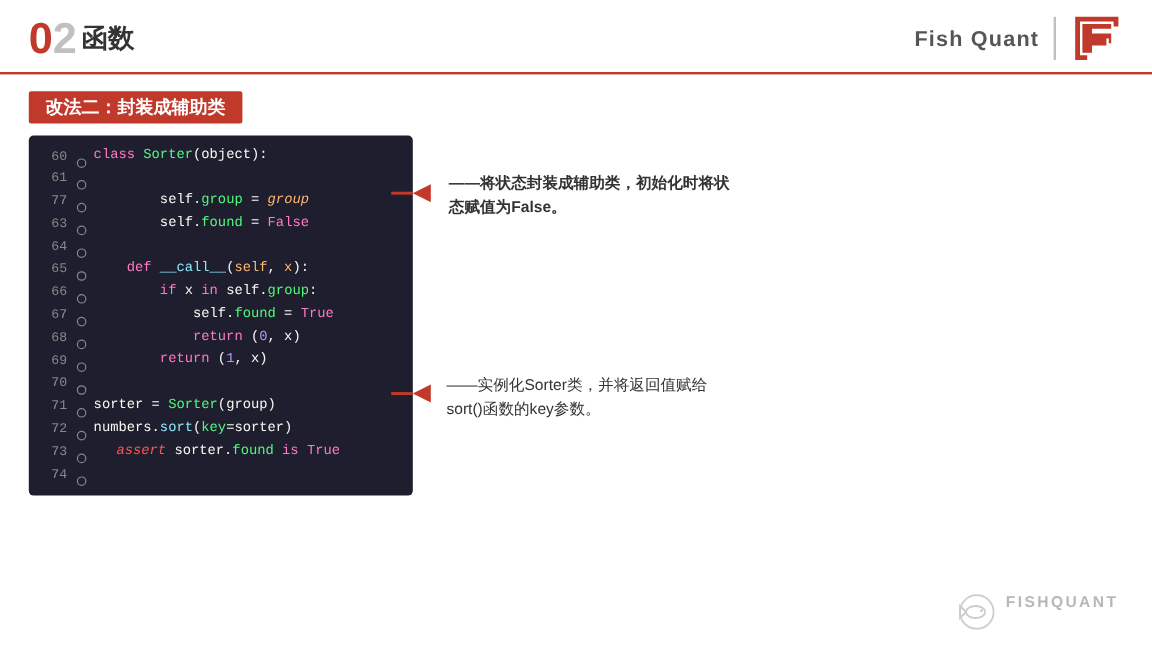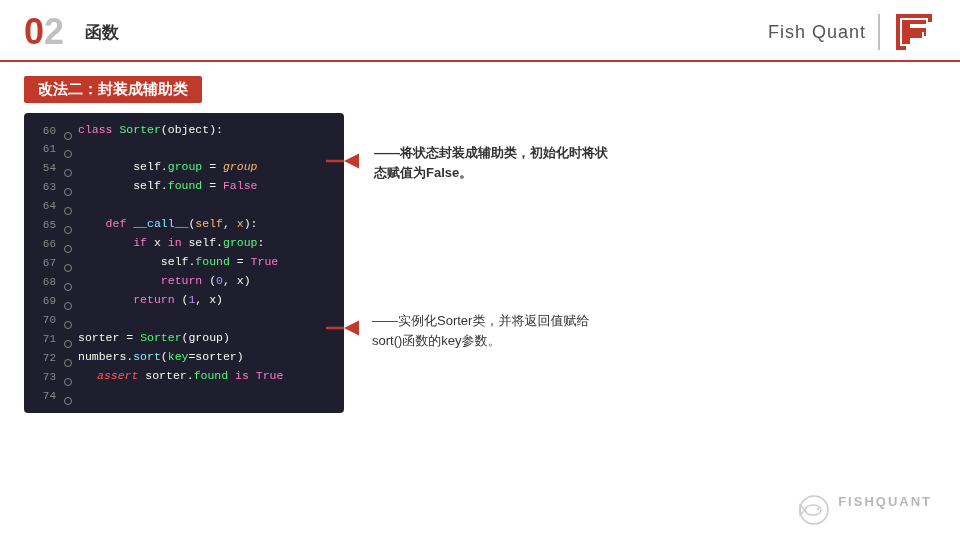--- a/index.html
+++ b/index.html
@@ -16,45 +16,46 @@
     .header {
       display: flex;
       align-items: center;
       justify-content: space-between;
       padding: 10px 24px 6px 24px;
       border-bottom: 2px solid #c0392b;
     }
     .header-left {
       display: flex;
       align-items: center;
-      gap: 21px;
+      gap: 4px;
     }
     .header-num {
       font-size: 36px;
       font-weight: bold;
       color: #b0b0b0;
       line-height: 1;
     }
     .header-num span.accent {
       color: #c0392b;
     }
     .header-title-text {
-      font-size: 17px;
+      font-size: 22px;
       font-weight: bold;
       color: #333;
     }
     .header-right {
       display: flex;
       align-items: center;
       gap: 12px;
     }
     .header-brand {
       font-size: 18px;
       color: #555;
       letter-spacing: 1px;
+      font-weight: bold;
     }
     .brand-divider {
       width: 2px;
       height: 36px;
       background: #c0c0c0;
     }
     .brand-logo {
       width: 44px;
       height: 44px;
     }
@@ -202,21 +203,21 @@
       <span class="line-dot"></span>
       <span class="code-text"><span class="kw">class </span><span class="cls">Sorter</span><span style="color:#f8f8f2">(object):</span></span>
     </div>
 
     <div class="code-line">
       <span class="line-num">61</span>
       <span class="line-dot"></span>
     </div>
 
     <div class="code-line">
-      <span class="line-num">54</span>
+      <span class="line-num">77</span>
       <span class="line-dot"></span>
       <span class="code-text">        <span style="color:#f8f8f2">self.</span><span class="attr">group</span><span style="color:#f8f8f2"> = </span><span class="param italic">group</span></span>
     </div>
 
     <div class="code-line">
       <span class="line-num">63</span>
       <span class="line-dot"></span>
       <span class="code-text">        <span style="color:#f8f8f2">self.</span><span class="attr">found</span><span style="color:#f8f8f2"> = </span><span class="val-false">False</span></span>
     </div>
 

